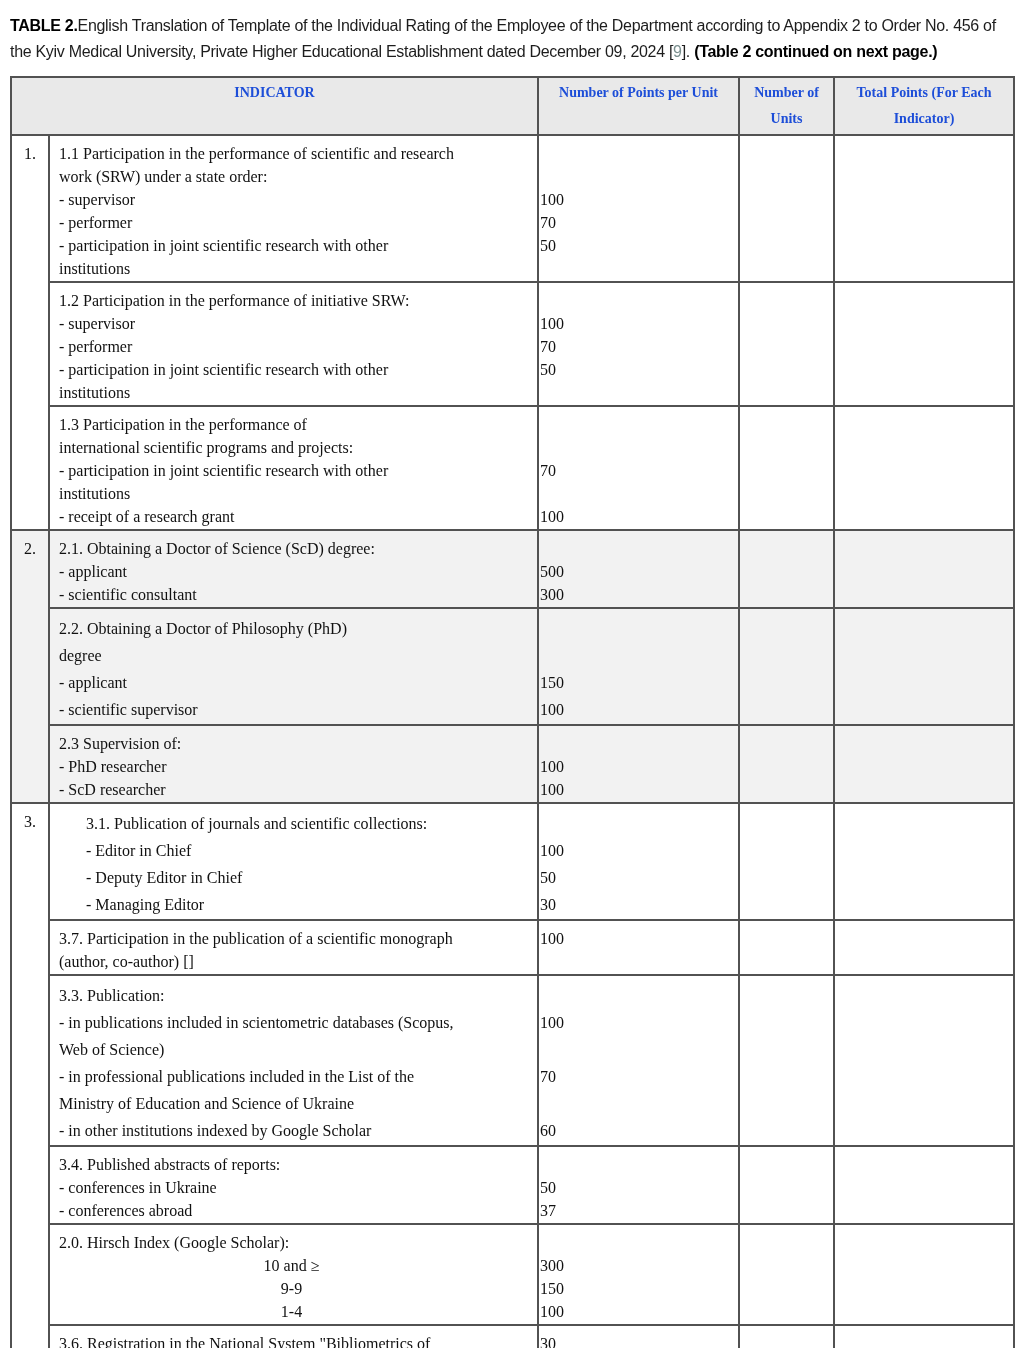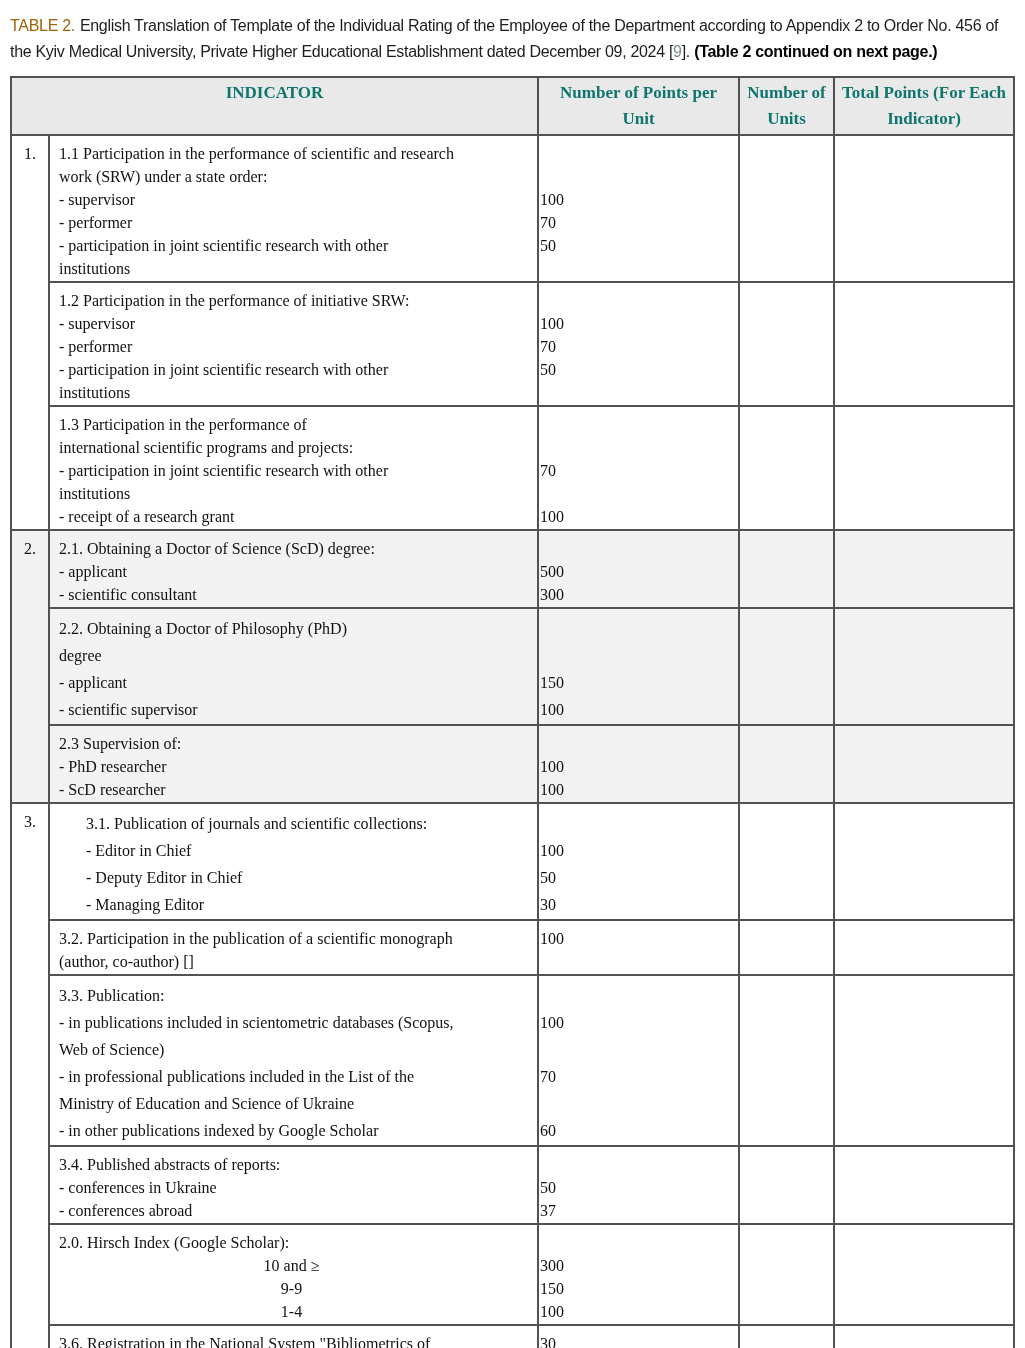--- a/index.html
+++ b/index.html
@@ -17,23 +17,22 @@
   }
   .caption {
     margin: 13px 8px 11px 10px;
     font-family: "Liberation Sans", sans-serif;
     font-size: 16px;
     line-height: 26px;
     letter-spacing: -0.3px;
     color: #1d1d1d;
   }
   .caption .cap-label {
-    font-weight: 400;
-    color: #a16207;
-    margin-right: 5px;
+    font-weight: 700;
+    color: #000000;
   }
   .caption .cap-cite {
     color: var(--cite-color, #7a8f8e);
   }
   .caption .cap-note {
     font-weight: 700;
     color: #000000;
   }
   table.rating {
     border-collapse: collapse;
@@ -43,28 +42,28 @@
   }
   table.rating th,
   table.rating td {
     border: 2px solid #525252;
     box-sizing: border-box;
     vertical-align: top;
   }
   thead th {
     background: var(--header-bg, #e9e9e9);
     font-family: "Liberation Serif", serif;
-    font-size: 17px;
+    font-size: 14px;
     font-weight: 700;
     line-height: 26px;
     text-align: center;
     vertical-align: middle;
     height: 52px;
     padding: 2px 6px;
-    color: #0f766e;
+    color: #1d4ed8;
   }
   td.num-cell {
     text-align: center;
     font-size: 16px;
     padding-top: 6px;
     line-height: 23px;
   }
   td.ind-cell {
     padding: 6px 4px 0 9px;
     font-size: 16px;
@@ -224,38 +223,38 @@
           <div>&nbsp;</div>
           <div>100</div>
           <div>50</div>
           <div>30</div>
         </td>
         <td></td>
         <td></td>
       </tr>
       <tr>
         <td class="ind-cell" style="line-height: 23px;">
-          <div>3.2. Participation in the publication of a scientific monograph</div>
+          <div>3.7. Participation in the publication of a scientific monograph</div>
           <div>(author, co-author) []</div>
         </td>
         <td class="pts-cell" style="line-height: 23px;">
           <div>100</div>
           <div>&nbsp;</div>
         </td>
         <td></td>
         <td></td>
       </tr>
       <tr>
         <td class="ind-cell" style="line-height: 27px;">
           <div>3.3. Publication:</div>
           <div>- in publications included in scientometric databases (Scopus,</div>
           <div>Web of Science)</div>
           <div>- in professional publications included in the List of the</div>
           <div>Ministry of Education and Science of Ukraine</div>
-          <div>- in other publications indexed by Google Scholar</div>
+          <div>- in other institutions indexed by Google Scholar</div>
         </td>
         <td class="pts-cell" style="line-height: 27px;">
           <div>&nbsp;</div>
           <div>100</div>
           <div>&nbsp;</div>
           <div>70</div>
           <div>&nbsp;</div>
           <div>60</div>
         </td>
         <td></td>

